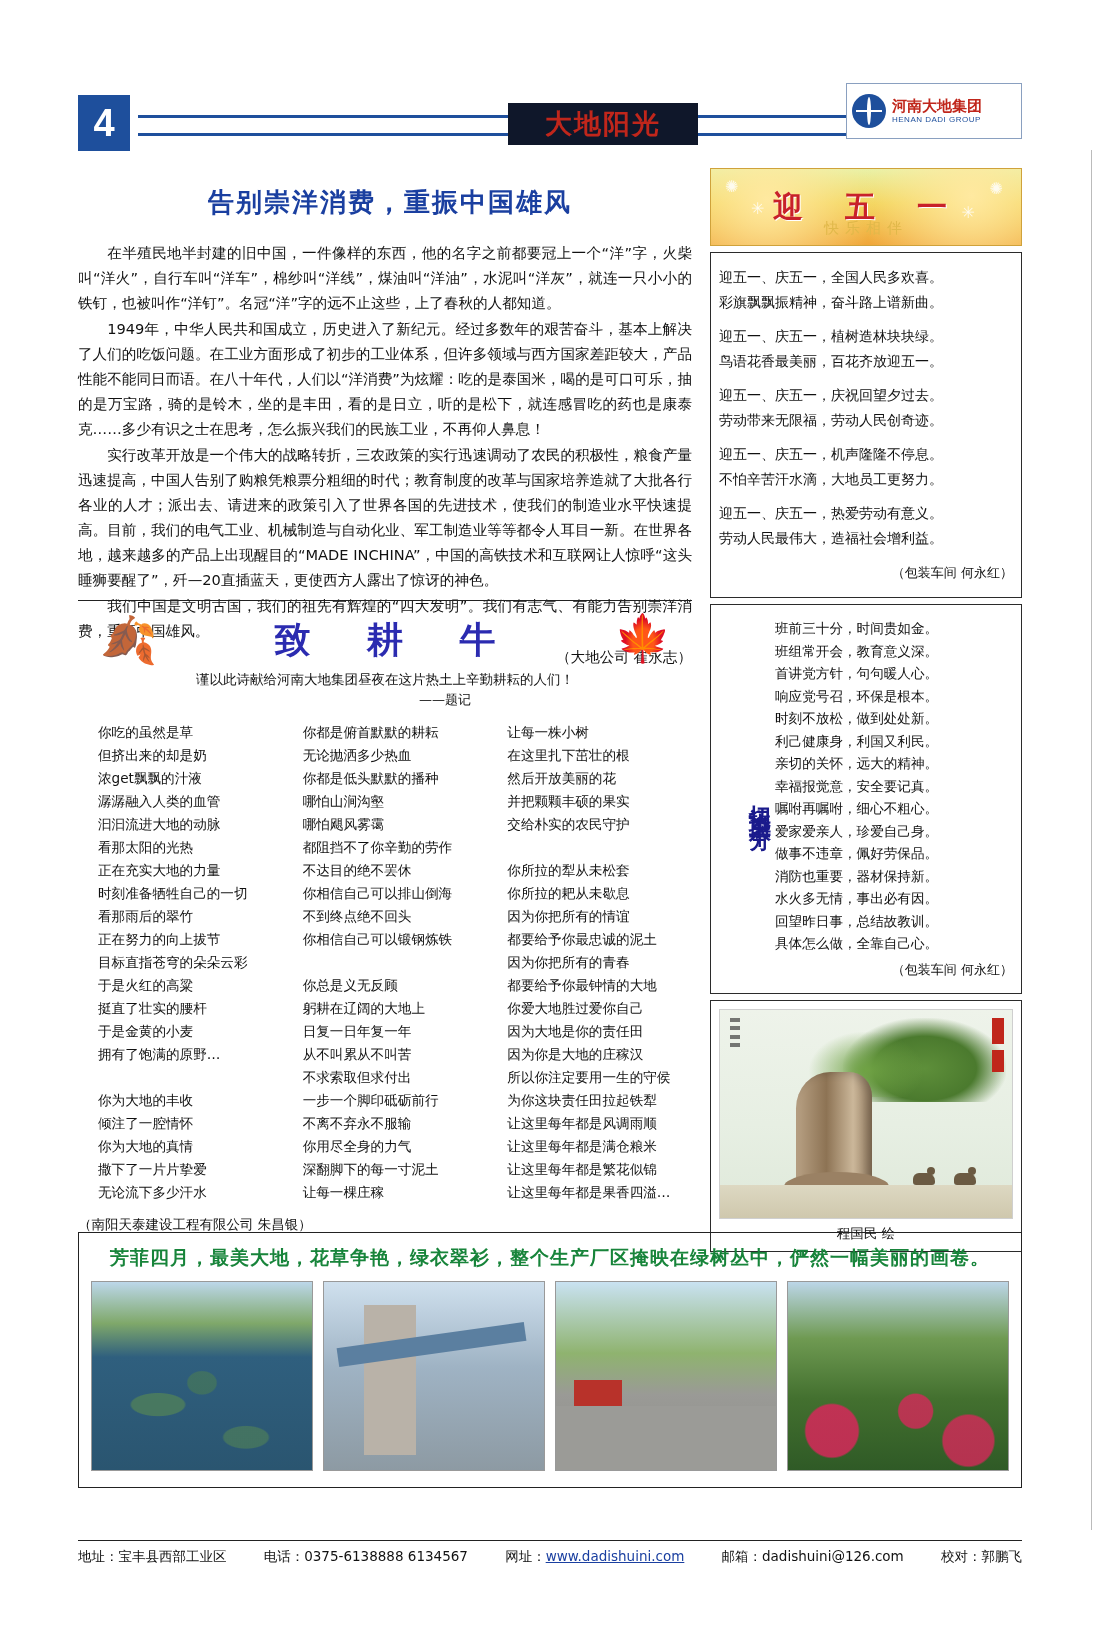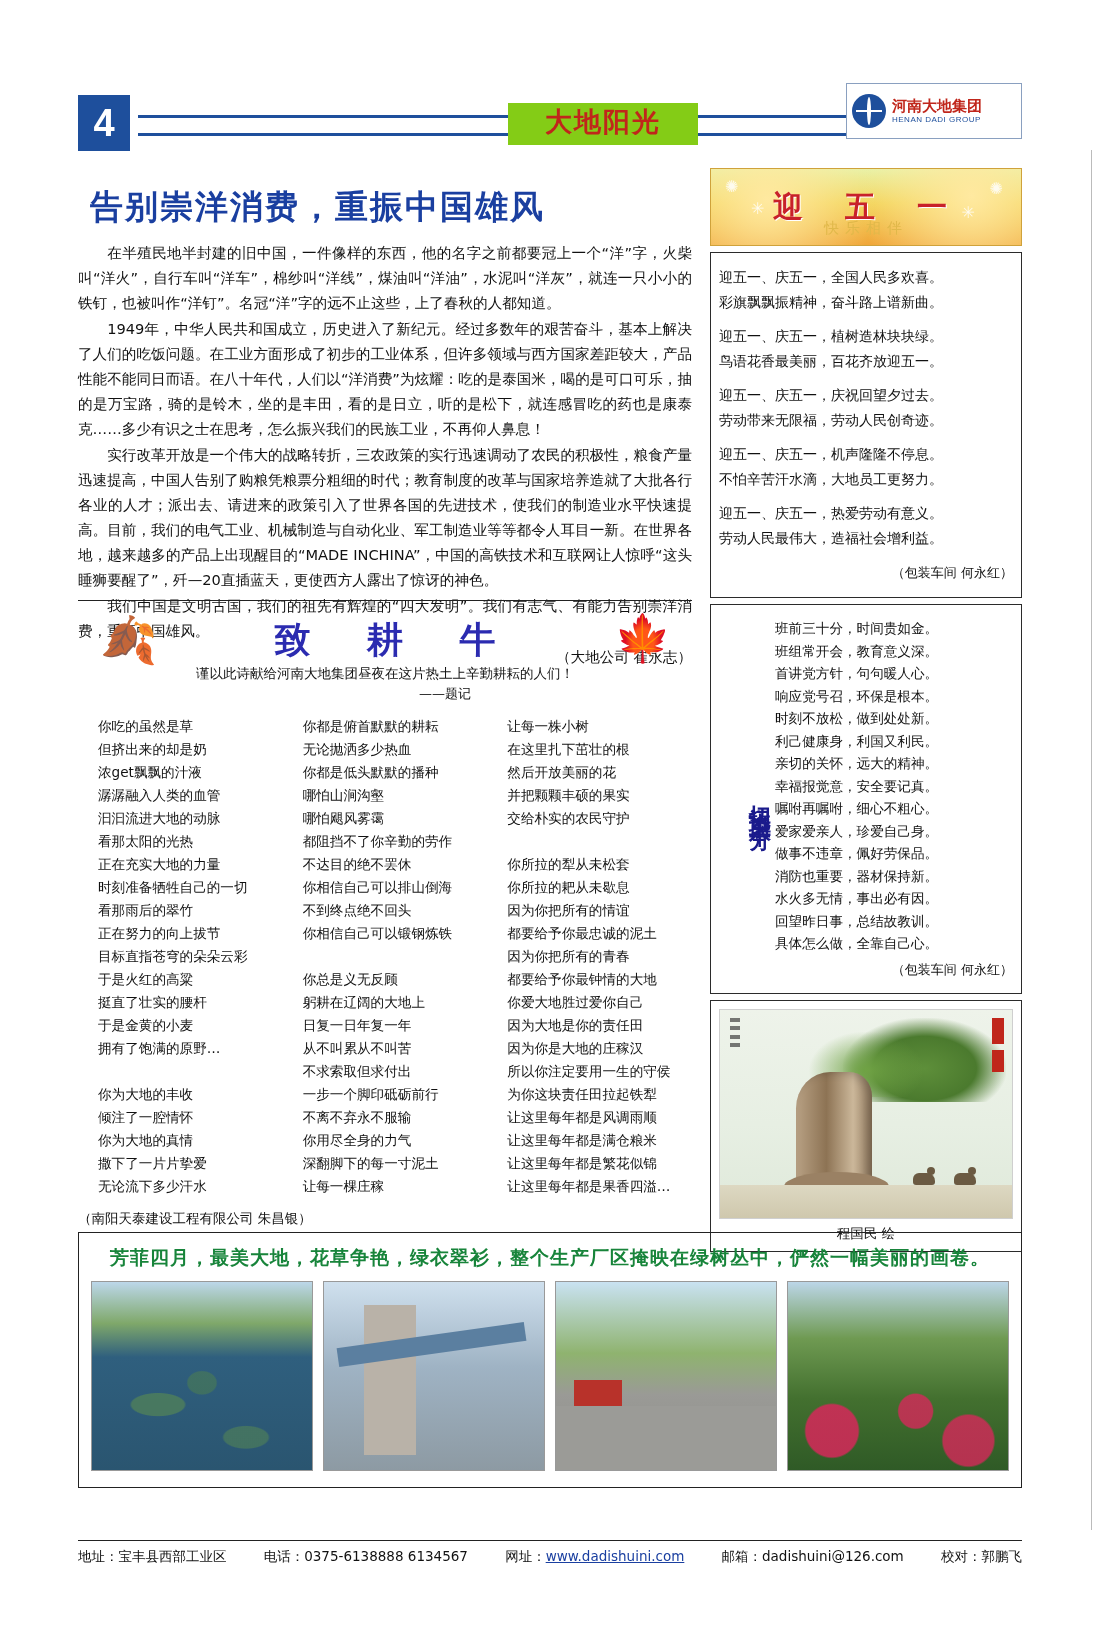--- a/index.html
+++ b/index.html
@@ -26,24 +26,24 @@
     font-weight:bold; font-size:38px; line-height:56px; text-align:center;
   }
   .rule-top{
     position:absolute; left:60px; top:20px; width:884px; height:3px; background:#1e4f9c;
   }
   .rule-bottom{
     position:absolute; left:60px; top:38px; width:884px; height:3px; background:#1e4f9c;
   }
   .masthead-title{
     position:absolute; left:430px; top:8px; width:190px; height:42px;
-    background:#84cc16; text-align:center;
+    background:#0f172a; text-align:center;
     color:#c0261b; font-weight:bold; font-size:27px; line-height:42px;
     letter-spacing:2px;
-    font-family:Liberation Mono, monospace;
+    font-family:Liberation Sans, sans-serif;
   }
   .logo{
     position:absolute; right:0; top:-12px; width:176px; height:56px;
     border:1px solid #8aa0c0; background:#fff; box-sizing:border-box;
     display:flex; align-items:center; gap:6px; padding:2px 5px;
   }
   .logo-mark{
     width:34px;height:34px;background:#1e4f9c;border-radius:50%;
     position:relative; flex:0 0 auto;
   }
@@ -53,22 +53,23 @@
   .logo-mark:after{
     content:""; position:absolute; left:15px; top:3px; width:4px; height:28px; background:#fff; border-radius:50%;
   }
   .logo-text{line-height:1.15;}
   .logo-cn{font-size:15px;font-weight:bold;color:#c0261b;font-family:"DejaVu Sans","Liberation Sans",sans-serif;}
   .logo-en{font-size:8px;color:#1e4f9c;font-family:"Liberation Sans",sans-serif;letter-spacing:.5px;}
 
   
   .headline{
     position:absolute; left:90px; top:185px; width:600px;
+    text-align:center;
     font-family:Liberation Mono, monospace;
-    font-weight:bold; font-size:33px; color:#1a3fa0;
+    font-weight:bold; font-size:26px; color:#1a3fa0;
     letter-spacing:2px;
   }
   .body-text{
     position:absolute; left:78px; top:240px; width:614px;
     font-size:14.6px; line-height:25px; text-align:justify;
     font-family:"DejaVu Sans","Liberation Sans",sans-serif;
   }
   .body-text p{margin:0 0 1px 0; text-indent:2em;}
   .sig-right{ text-align:right; text-indent:0; }
 
@@ -78,21 +79,21 @@
   
   .poem-wrap{ position:absolute; left:78px; top:610px; width:614px; }
   .poem-title{
     text-align:center; font-weight:bold; font-size:36px; color:#2b2bb0;
     letter-spacing:22px; font-family:"DejaVu Sans","Liberation Sans",sans-serif;
     margin:6px 0 0 22px;
   }
   .leaf-l{position:absolute;left:22px;top:8px;font-size:46px;line-height:1;}
   .leaf-r{position:absolute;right:20px;top:6px;font-size:46px;line-height:1;}
   .poem-sub{
-    text-align:center; font-size:13.5px; 
+    text-align:center; font-size:13.5px; margin-top:6px;
     font-family:"DejaVu Sans","Liberation Sans",sans-serif;
   }
   .poem-note{ text-align:center; font-size:13px; margin-top:2px; padding-left:120px;
     font-family:"DejaVu Sans","Liberation Sans",sans-serif;}
   .poem-cols{
     display:flex; margin-top:12px; font-size:13.6px; line-height:23px;
     font-family:"DejaVu Sans","Liberation Sans",sans-serif;
   }
   .poem-col{width:33.33%; padding-left:20px; box-sizing:border-box;}
   .poem-col div{white-space:nowrap;}

